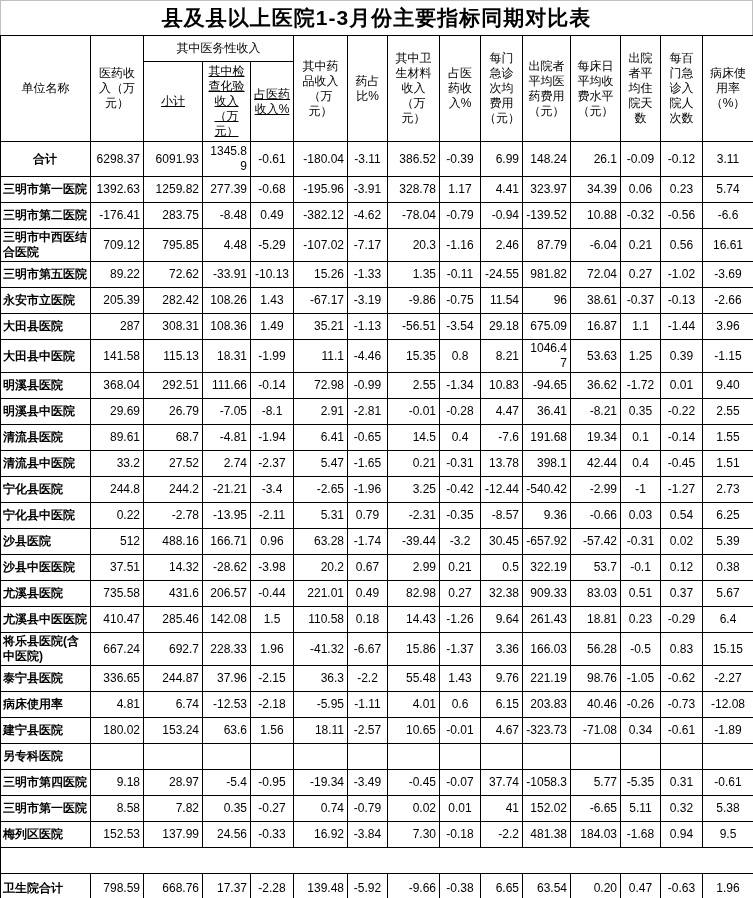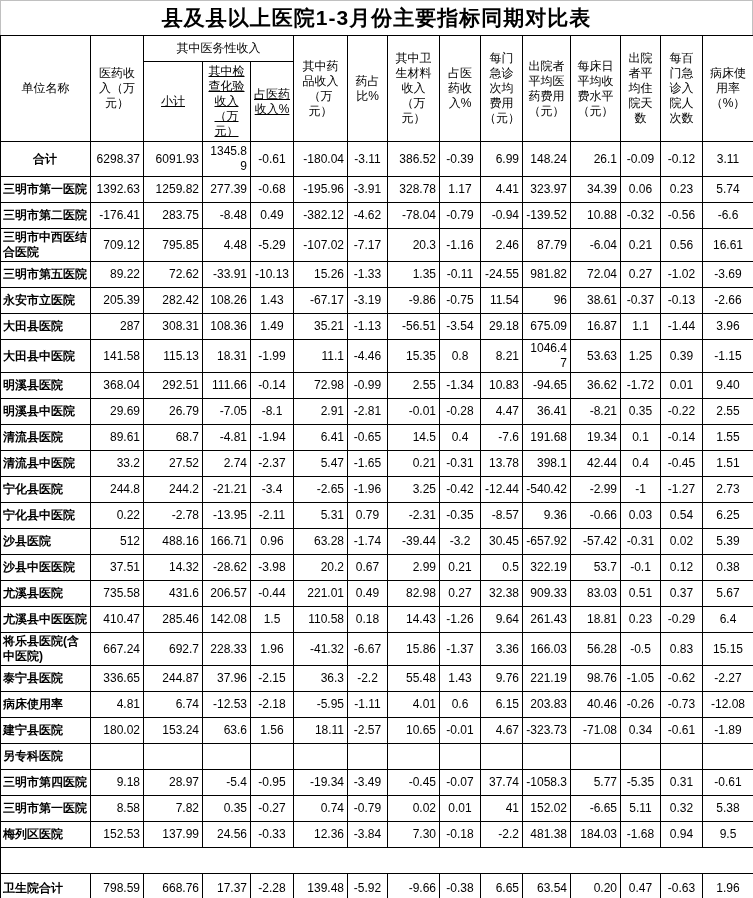--- a/index.html
+++ b/index.html
@@ -506,21 +506,21 @@
           <td class="num-c">5.11</td>
           <td class="num-c">0.32</td>
           <td class="num-c">5.38</td>
         </tr>
         <tr>
           <td class="name">梅列区医院</td>
           <td class="num-r">152.53</td>
           <td class="num-r">137.99</td>
           <td class="num-r">24.56</td>
           <td class="num-c">-0.33</td>
-          <td class="num-r">12.36</td>
+          <td class="num-r">16.92</td>
           <td class="num-c">-3.84</td>
           <td class="num-r">7.30</td>
           <td class="num-c">-0.18</td>
           <td class="num-r">-2.2</td>
           <td class="num-r">481.38</td>
           <td class="num-r">184.03</td>
           <td class="num-c">-1.68</td>
           <td class="num-c">0.94</td>
           <td class="num-c">9.5</td>
         </tr>

